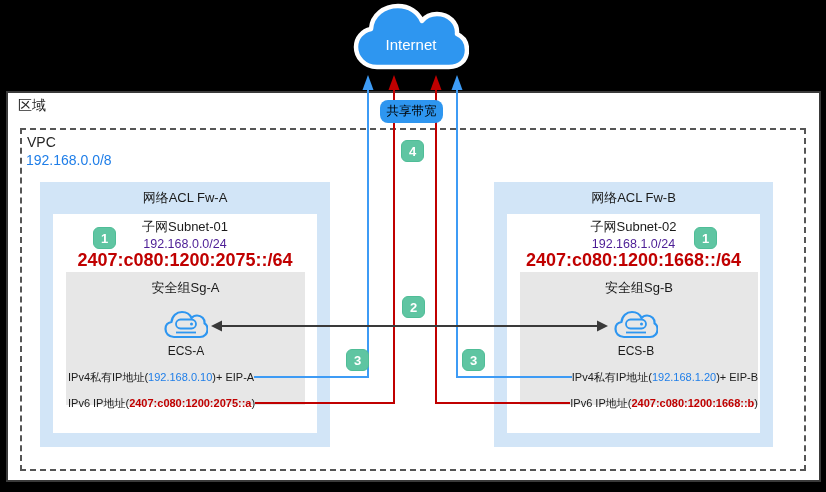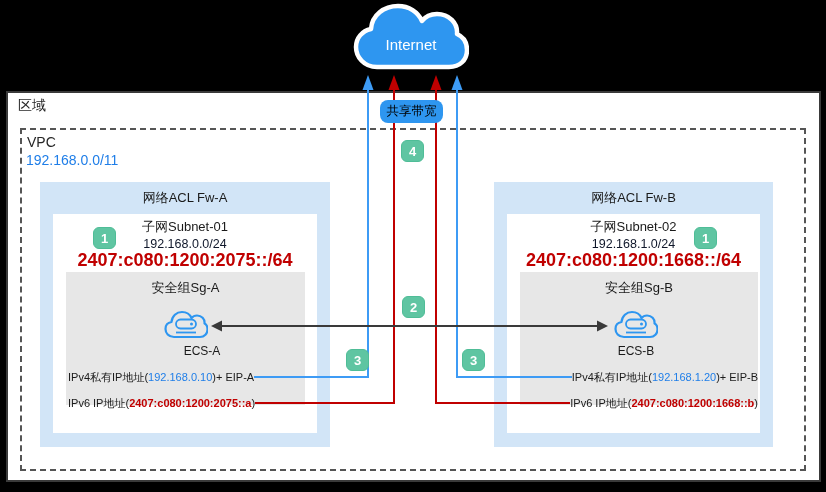--- a/index.html
+++ b/index.html
@@ -19,34 +19,34 @@
   .acl-box{position:absolute;top:182px;height:265px;background:#d2e5f7;z-index:1;
            text-align:center;padding-top:7px;font-size:13px;}
   #acl-a{left:40px;width:290px;}
   #acl-b{left:494px;width:279px;}
 
   .subnet-box{position:absolute;top:214px;height:219px;background:#fff;z-index:2;
               text-align:center;padding-top:4px;}
   #subnet-a{left:53px;width:264px;}
   #subnet-b{left:507px;width:253px;}
   .subnet-title{font-size:13px;line-height:18px;}
-  .subnet-ipv4{font-size:12.5px;line-height:16px;color:#0f172a;}
+  .subnet-ipv4{font-size:12.5px;line-height:16px;color:#4c1d95;}
   .subnet-ipv6{font-size:18px;line-height:16px;color:#c00000;font-weight:bold;}
 
   .sg-box{position:absolute;top:272px;height:133px;background:#e7e7e7;z-index:3;
           text-align:center;padding-top:7px;font-size:13px;}
   #sg-a{left:66px;width:239px;}
   #sg-b{left:520px;width:238px;}
 
   
   .ecs-icon{position:absolute;z-index:4;}
   #ecs-a-icon{left:164px;top:306px;}
   #ecs-b-icon{left:614px;top:306px;}
   .ecs-label{position:absolute;top:344px;width:60px;text-align:center;font-size:12px;z-index:4;}
-  #ecs-a-label{left:172px;}
+  #ecs-a-label{left:156px;}
   #ecs-b-label{left:606px;}
 
   
   .ip-row{position:absolute;display:flex;align-items:center;height:16px;z-index:6;
           font-size:11px;white-space:nowrap;}
   .ip-row .conn{flex:1;height:2px;min-width:4px;}
   .conn.blue{background:#3d9bf5;}
   .conn.red{background:#c00000;}
   .ip-blue{color:#1f7ee8;}
   .ip-red{color:#c00000;font-weight:bold;}
@@ -78,21 +78,21 @@
 </head>
 <body>
 
 <div id="stage">
 
   <div class="region-box"></div>
   <div class="region-label">区域</div>
 
   <div class="vpc-box"></div>
   <div class="vpc-label">VPC</div>
-  <div class="vpc-cidr">192.168.0.0/11</div>
+  <div class="vpc-cidr">192.168.0.0/8</div>
 
   <div class="acl-box" id="acl-a">
     <span>网络ACL Fw-A</span>
   </div>
   <div class="subnet-box" id="subnet-a">
     <div class="subnet-title">子网Subnet-01</div>
     <div class="subnet-ipv4">192.168.0.0/24</div>
     <div class="subnet-ipv6">2407:c080:1200:2075::/64</div>
   </div>
   <div class="sg-box" id="sg-a">

